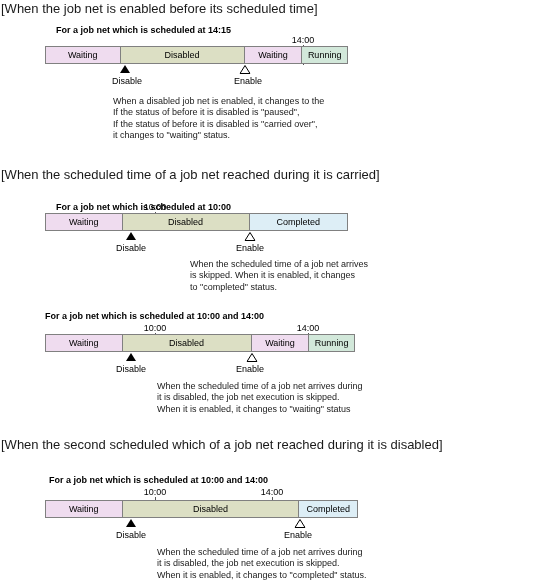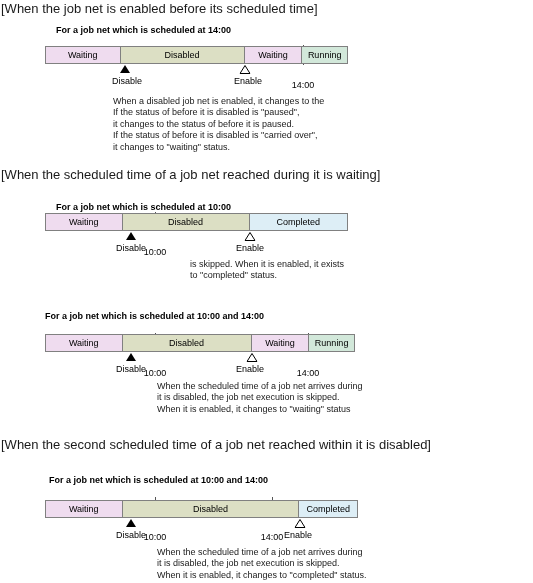--- a/index.html
+++ b/index.html
@@ -62,21 +62,20 @@
   .seg:last-child { border-right: none; }
 
   
   .tick-label {
     position: absolute;
     font-size: 9px;
     line-height: 10px;
     white-space: nowrap;
     transform: translateX(-50%);
     color: #000000;
-    margin-top: 45px;
   }
   .tick-line {
     position: absolute;
     width: 1px;
     background: #555555;
   }
 
   
   .marker {
     position: absolute;
@@ -104,21 +103,21 @@
     white-space: nowrap;
     transform: translateX(-50%);
     color: #000000;
   }
 </style>
 </head>
 <body>
 
 <div class="section-header" style="left:1px; top:2px;">[When the job net is enabled before its scheduled time]</div>
 
-<div class="caption" style="left:56px; top:25px;">For a job net which is scheduled at 14:00</div>
+<div class="caption" style="left:56px; top:25px;">For a job net which is scheduled at 14:15</div>
 
 <div class="tick-label" style="left:303px; top:35px;">14:00</div>
 <div class="tick-line" style="left:303px; top:45px; height:20px; background:#555555;"></div>
 
 <div class="bar" style="left:45px; top:46px; width:303px;">
   <div class="seg" style="width:75px; background:#efdcef;">Waiting</div>
   <div class="seg" style="width:125px; background:#dcdfc4;">Disabled</div>
   <div class="seg" style="width:58px; background:#efdcef;">Waiting</div>
   <div class="seg" style="width:45px; background:#d2e8da;">Running</div>
 </div>
@@ -129,26 +128,25 @@
 <div class="marker hollow-wrap" style="left:245px; top:65px;">
   <svg width="11" height="9" viewBox="0 0 11 9">
     <polygon points="5.5,0.5 10.5,8.5 0.5,8.5" fill="#ffffff" stroke="#000000" stroke-width="1"></polygon>
   </svg>
 </div>
 <div class="marker-label" style="left:248px; top:76px;">Enable</div>
 
 <div class="note" style="left:113px; top:96px;">
   <div>When a disabled job net is enabled, it changes to the</div>
   <div>If the status of before it is disabled is "paused",</div>
-  <div>it changes to the status of before it is paused.</div>
   <div>If the status of before it is disabled is "carried over",</div>
   <div>it changes to "waiting" status.</div>
 </div>
 
-<div class="section-header" style="left:1px; top:168px;">[When the scheduled time of a job net reached during it is waiting]</div>
+<div class="section-header" style="left:1px; top:168px;">[When the scheduled time of a job net reached during it is carried]</div>
 
 <div class="caption" style="left:56px; top:190px;margin-top:12px;">For a job net which is scheduled at 10:00</div>
 
 <div class="tick-label" style="left:155px; top:202px;">10:00</div>
 <div class="tick-line" style="left:155px; top:212px; height:12px; background:#555555;"></div>
 
 <div class="bar" style="left:45px; top:213px; width:303px;">
   <div class="seg" style="width:77px; background:#efdcef;">Waiting</div>
   <div class="seg" style="width:128px; background:#dcdfc4;">Disabled</div>
   <div class="seg" style="width:98px; background:#ddeef6;">Completed</div>
@@ -158,21 +156,22 @@
 <div class="marker-label" style="left:131px; top:243px;">Disable</div>
 
 <div class="marker hollow-wrap" style="left:250px; top:232px;">
   <svg width="11" height="9" viewBox="0 0 11 9">
     <polygon points="5.5,0.5 10.5,8.5 0.5,8.5" fill="#ffffff" stroke="#000000" stroke-width="1"></polygon>
   </svg>
 </div>
 <div class="marker-label" style="left:250px; top:243px;">Enable</div>
 
 <div class="note" style="left:190px; top:259px;">
-  <div>is skipped.  When it is enabled, it exists</div>
+  <div>When the scheduled time of a job net arrives</div>
+  <div>is skipped.  When it is enabled, it changes</div>
   <div>to "completed" status.</div>
 </div>
 
 <div class="caption" style="left:45px; top:311px;">For a job net which is scheduled at 10:00 and 14:00</div>
 
 <div class="tick-label" style="left:155px; top:323px;">10:00</div>
 <div class="tick-line" style="left:155px; top:333px; height:12px; background:#555555;"></div>
 
 <div class="tick-label" style="left:308px; top:323px;">14:00</div>
 <div class="tick-line" style="left:308px; top:333px; height:12px; background:#555555;"></div>
@@ -193,21 +192,21 @@
   </svg>
 </div>
 <div class="marker-label" style="left:250px; top:364px;">Enable</div>
 
 <div class="note" style="left:157px; top:381px;">
   <div>When the scheduled time of a job net arrives during</div>
   <div>it is disabled, the job net execution is skipped.</div>
   <div>When it is enabled, it changes to "waiting" status</div>
 </div>
 
-<div class="section-header" style="left:1px; top:438px;">[When the second scheduled time of a job net reached within it is disabled]</div>
+<div class="section-header" style="left:1px; top:438px;">[When the second scheduled which of a job net reached during it is disabled]</div>
 
 <div class="caption" style="left:49px; top:475px;">For a job net which is scheduled at 10:00 and 14:00</div>
 
 <div class="tick-label" style="left:155px; top:487px;">10:00</div>
 <div class="tick-line" style="left:155px; top:497px; height:12px; background:#555555;"></div>
 
 <div class="tick-label" style="left:272px; top:487px;">14:00</div>
 <div class="tick-line" style="left:272px; top:497px; height:12px; background:#555555;"></div>
 
 <div class="bar" style="left:45px; top:500px; width:313px;">

